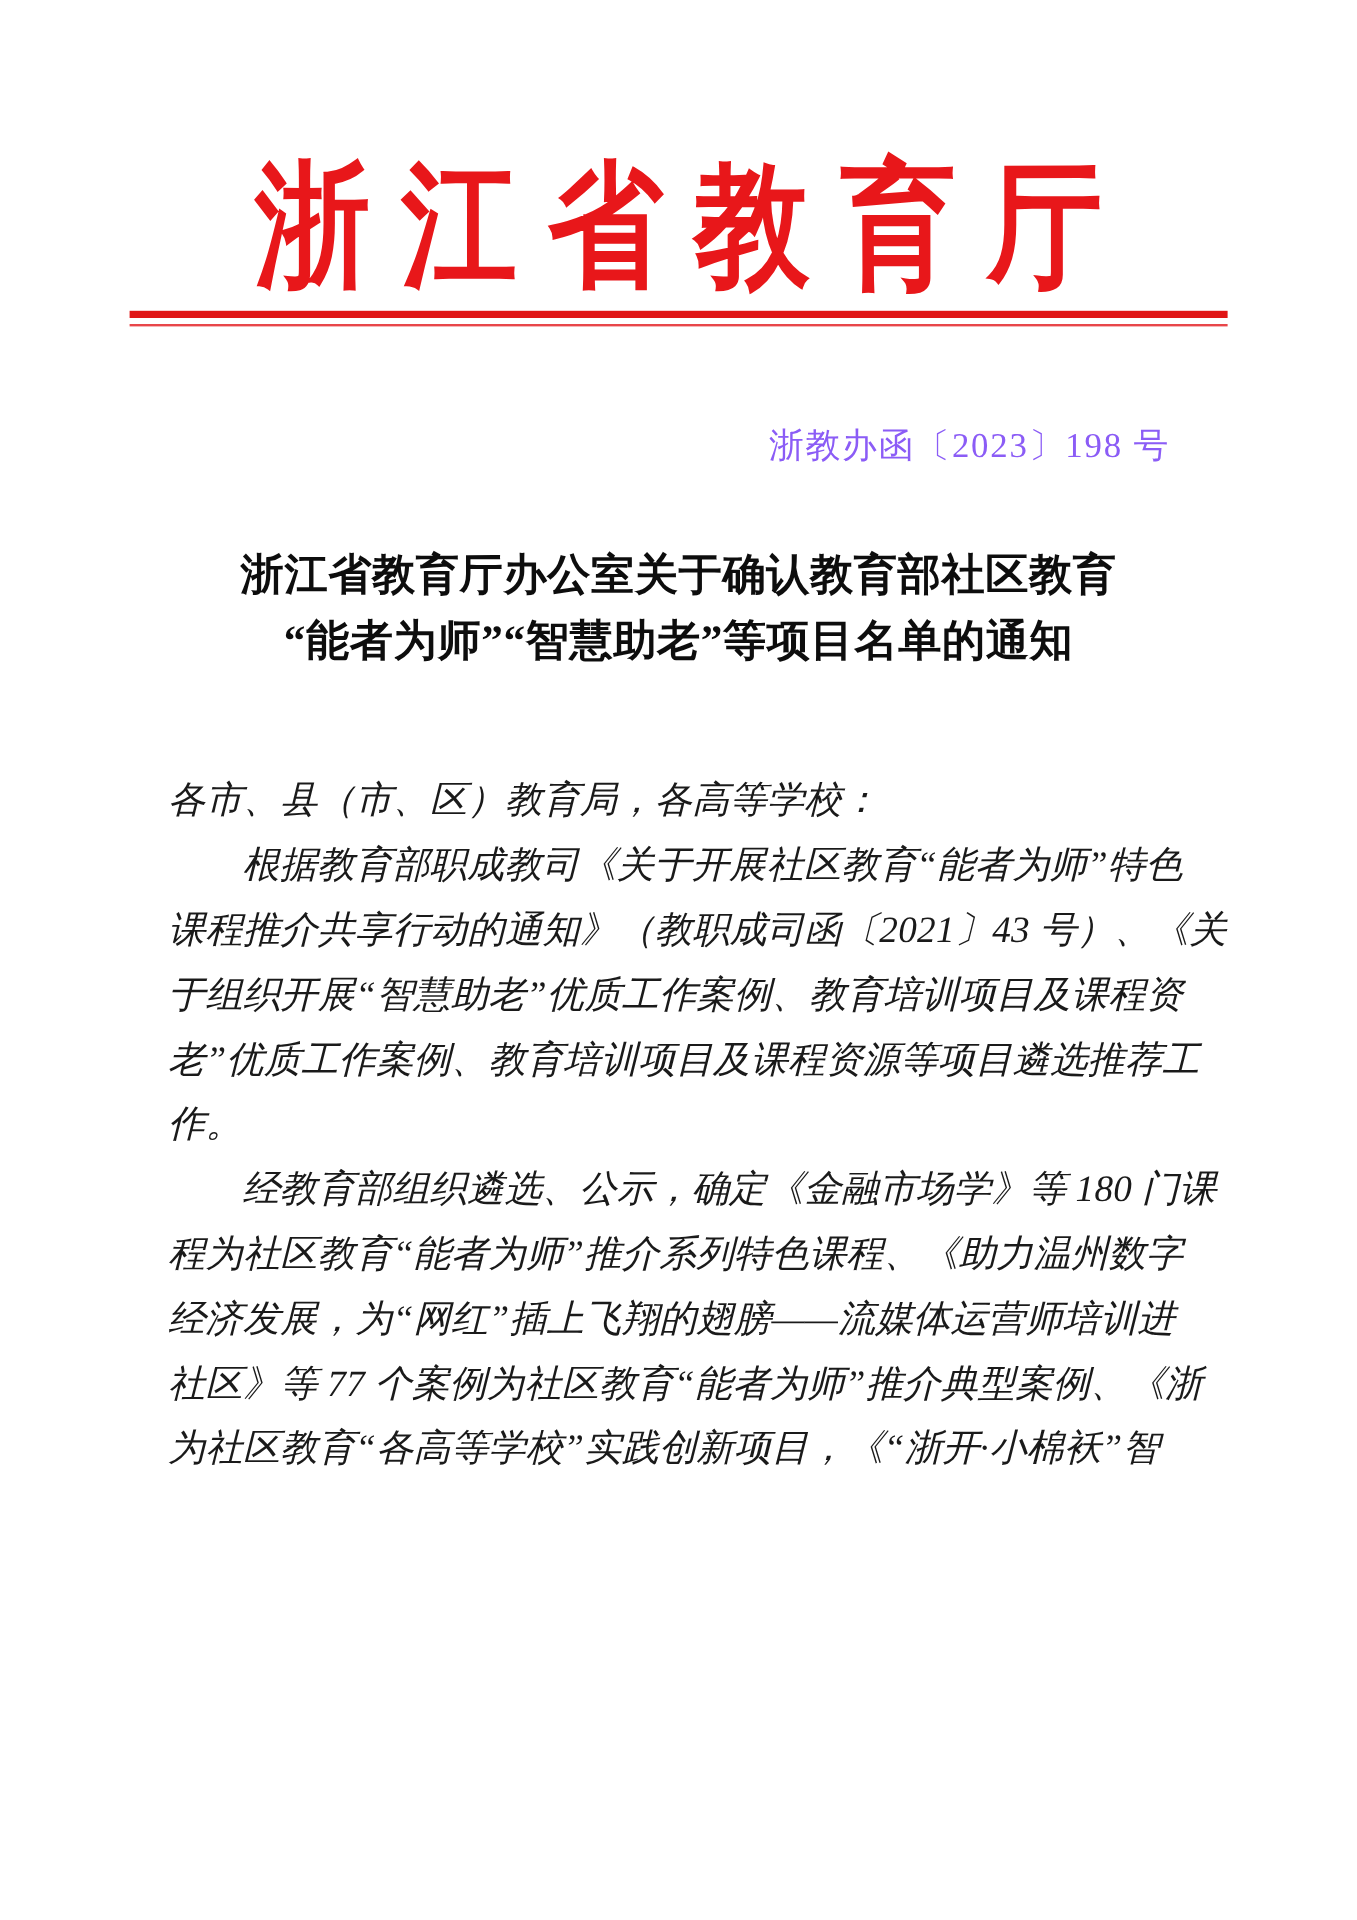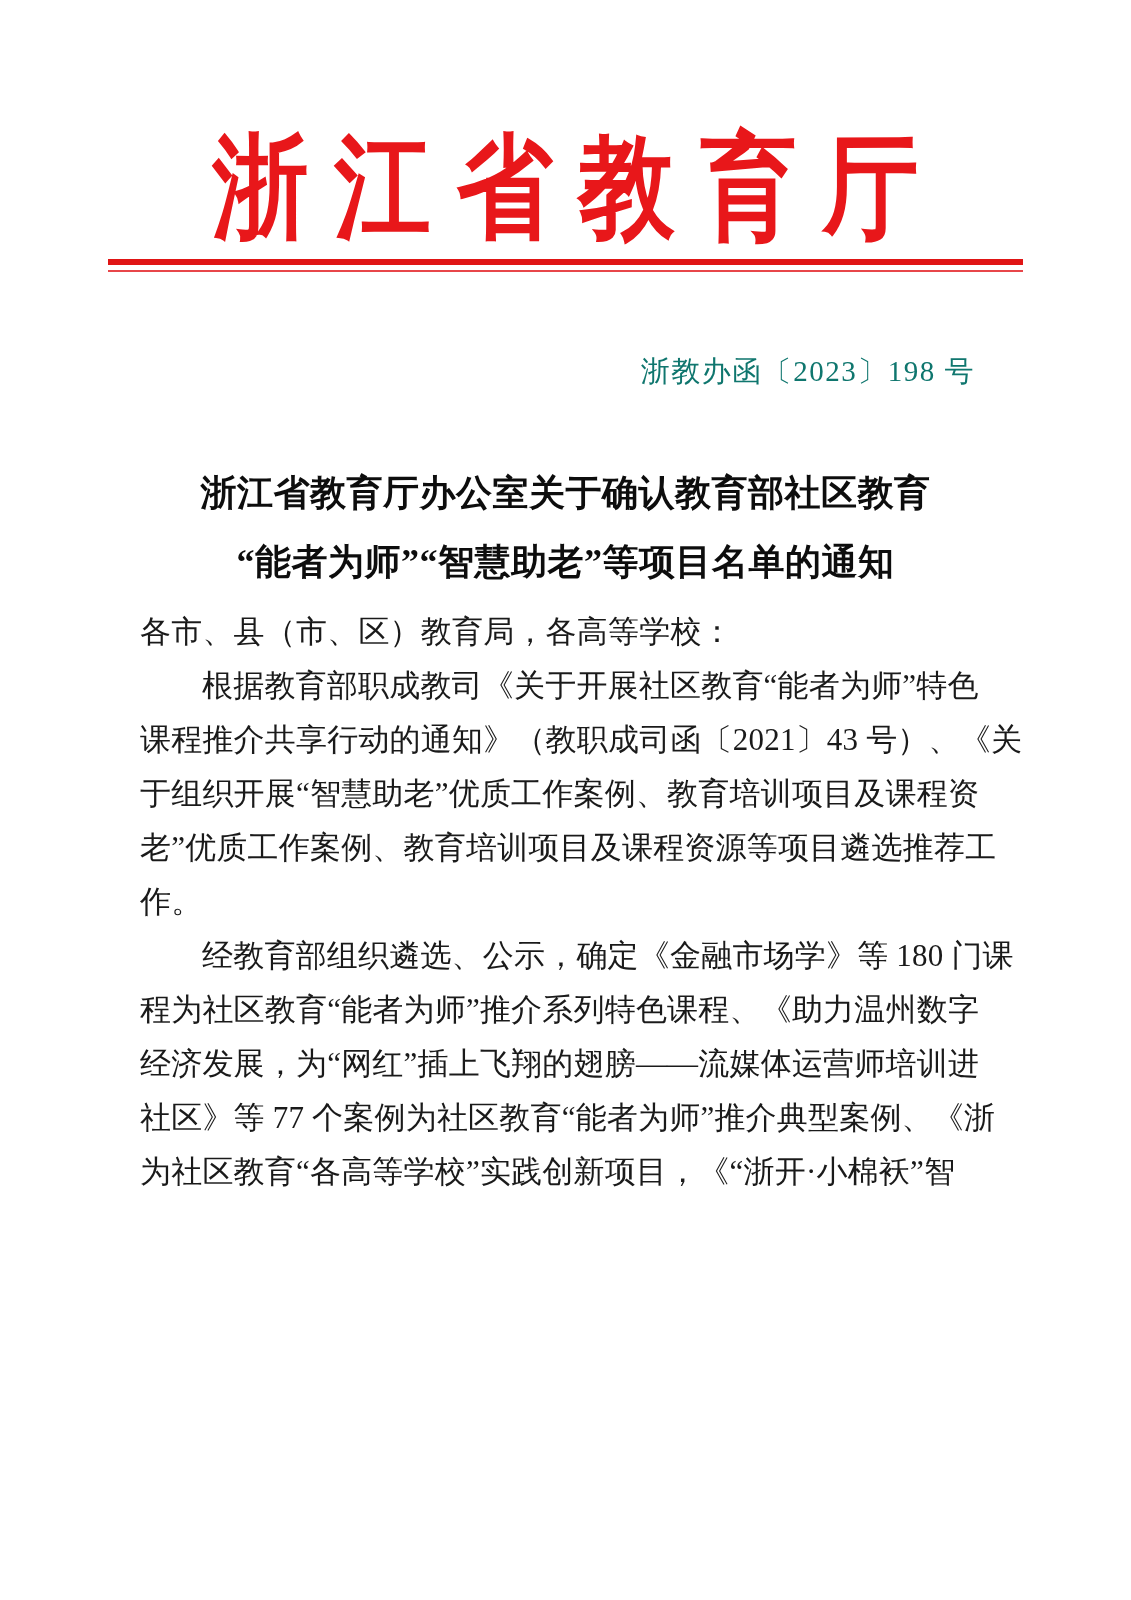--- a/index.html
+++ b/index.html
@@ -71,21 +71,21 @@
 
   
   .doc-number {
     position: absolute;
     left: 0;
     top: 352px;
     width: 975px;
     text-align: right;
     font-family: "Liberation Serif", "DejaVu Serif", serif;
     font-size: 29px;
-    color: #0f766e;
+    color: #8b5cf6;
     letter-spacing: 1.5px;
   }
 
   
   .doc-title {
     position: absolute;
     left: 120px;
     top: 452px;
     width: 891px;
     text-align: center;
@@ -93,29 +93,29 @@
     font-weight: 700;
     font-size: 36px;
     line-height: 55px;
     color: #0d0d0d;
     letter-spacing: 0.5px;
   }
 
   .doc-title .tline {
     display: block;
     white-space: nowrap;
-    margin-top: 14px;
   }
 
   
   .body-text {
     position: absolute;
     left: 140px;
-    top: 605px;
+    top: 640px;
     width: 838px;
+    font-style: italic;
   }
 
   .body-line {
     display: block;
     font-family: "Liberation Serif", "DejaVu Serif", serif;
     font-size: 31px;
     line-height: 54px;
     height: 54px;
     color: #1a1a1a;
     letter-spacing: 0.2px;

